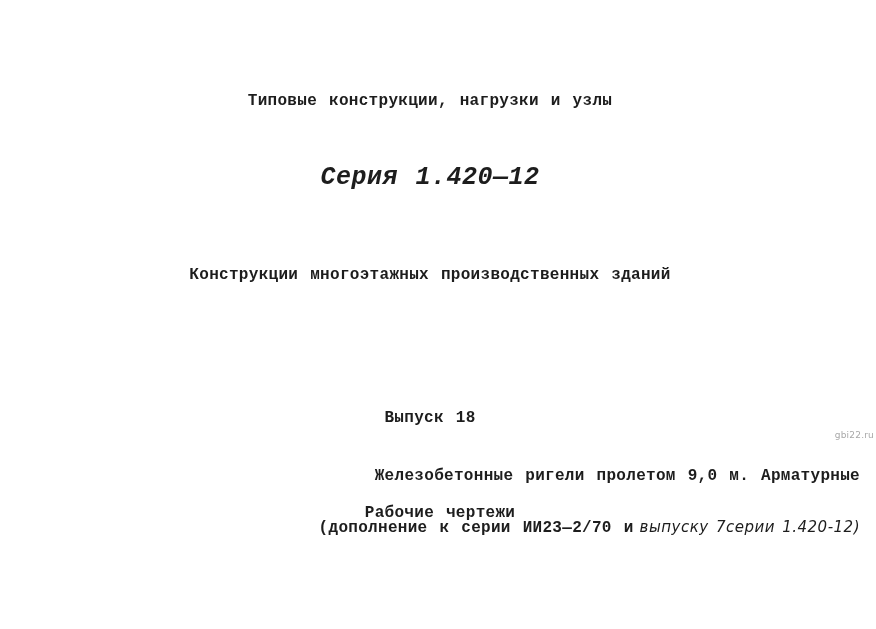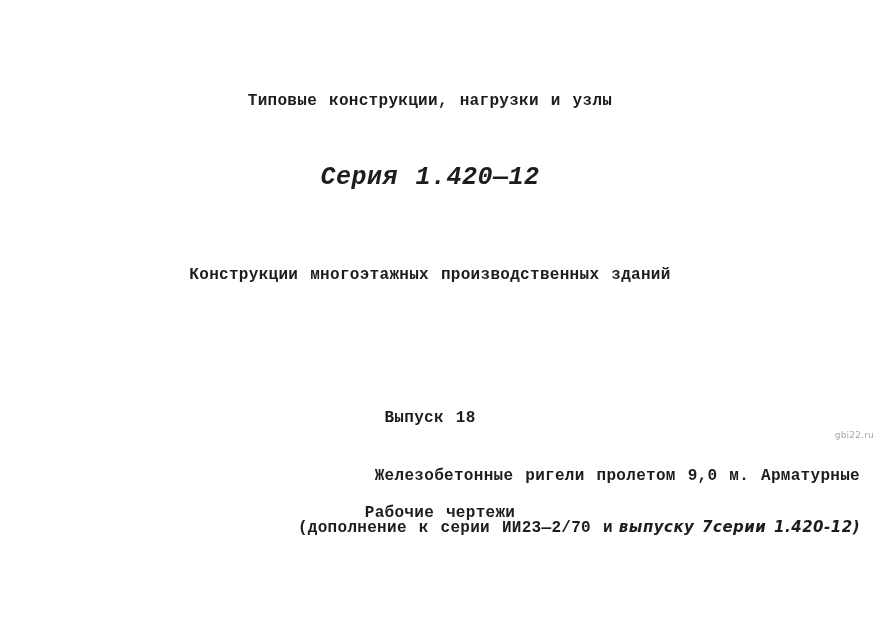--- a/index.html
+++ b/index.html
@@ -57,21 +57,21 @@
     margin-left: 20px;
   }
   .unit-small {
     font-size: 11px;
     vertical-align: 3px;
     letter-spacing: 0;
   }
   .handwritten {
     font-family: "DejaVu Sans", sans-serif;
     font-style: italic;
-    font-weight: 700;
+    font-weight: 400;
     font-size: 15px;
     letter-spacing: 0.5px;
   }
   .hw-issue { margin-left: 6px; }
   .hw-series { margin-left: 0; }
   .watermark {
     position: absolute;
     top: 430px;
     right: 2px;
     font-family: "DejaVu Sans", "Liberation Sans", sans-serif;

